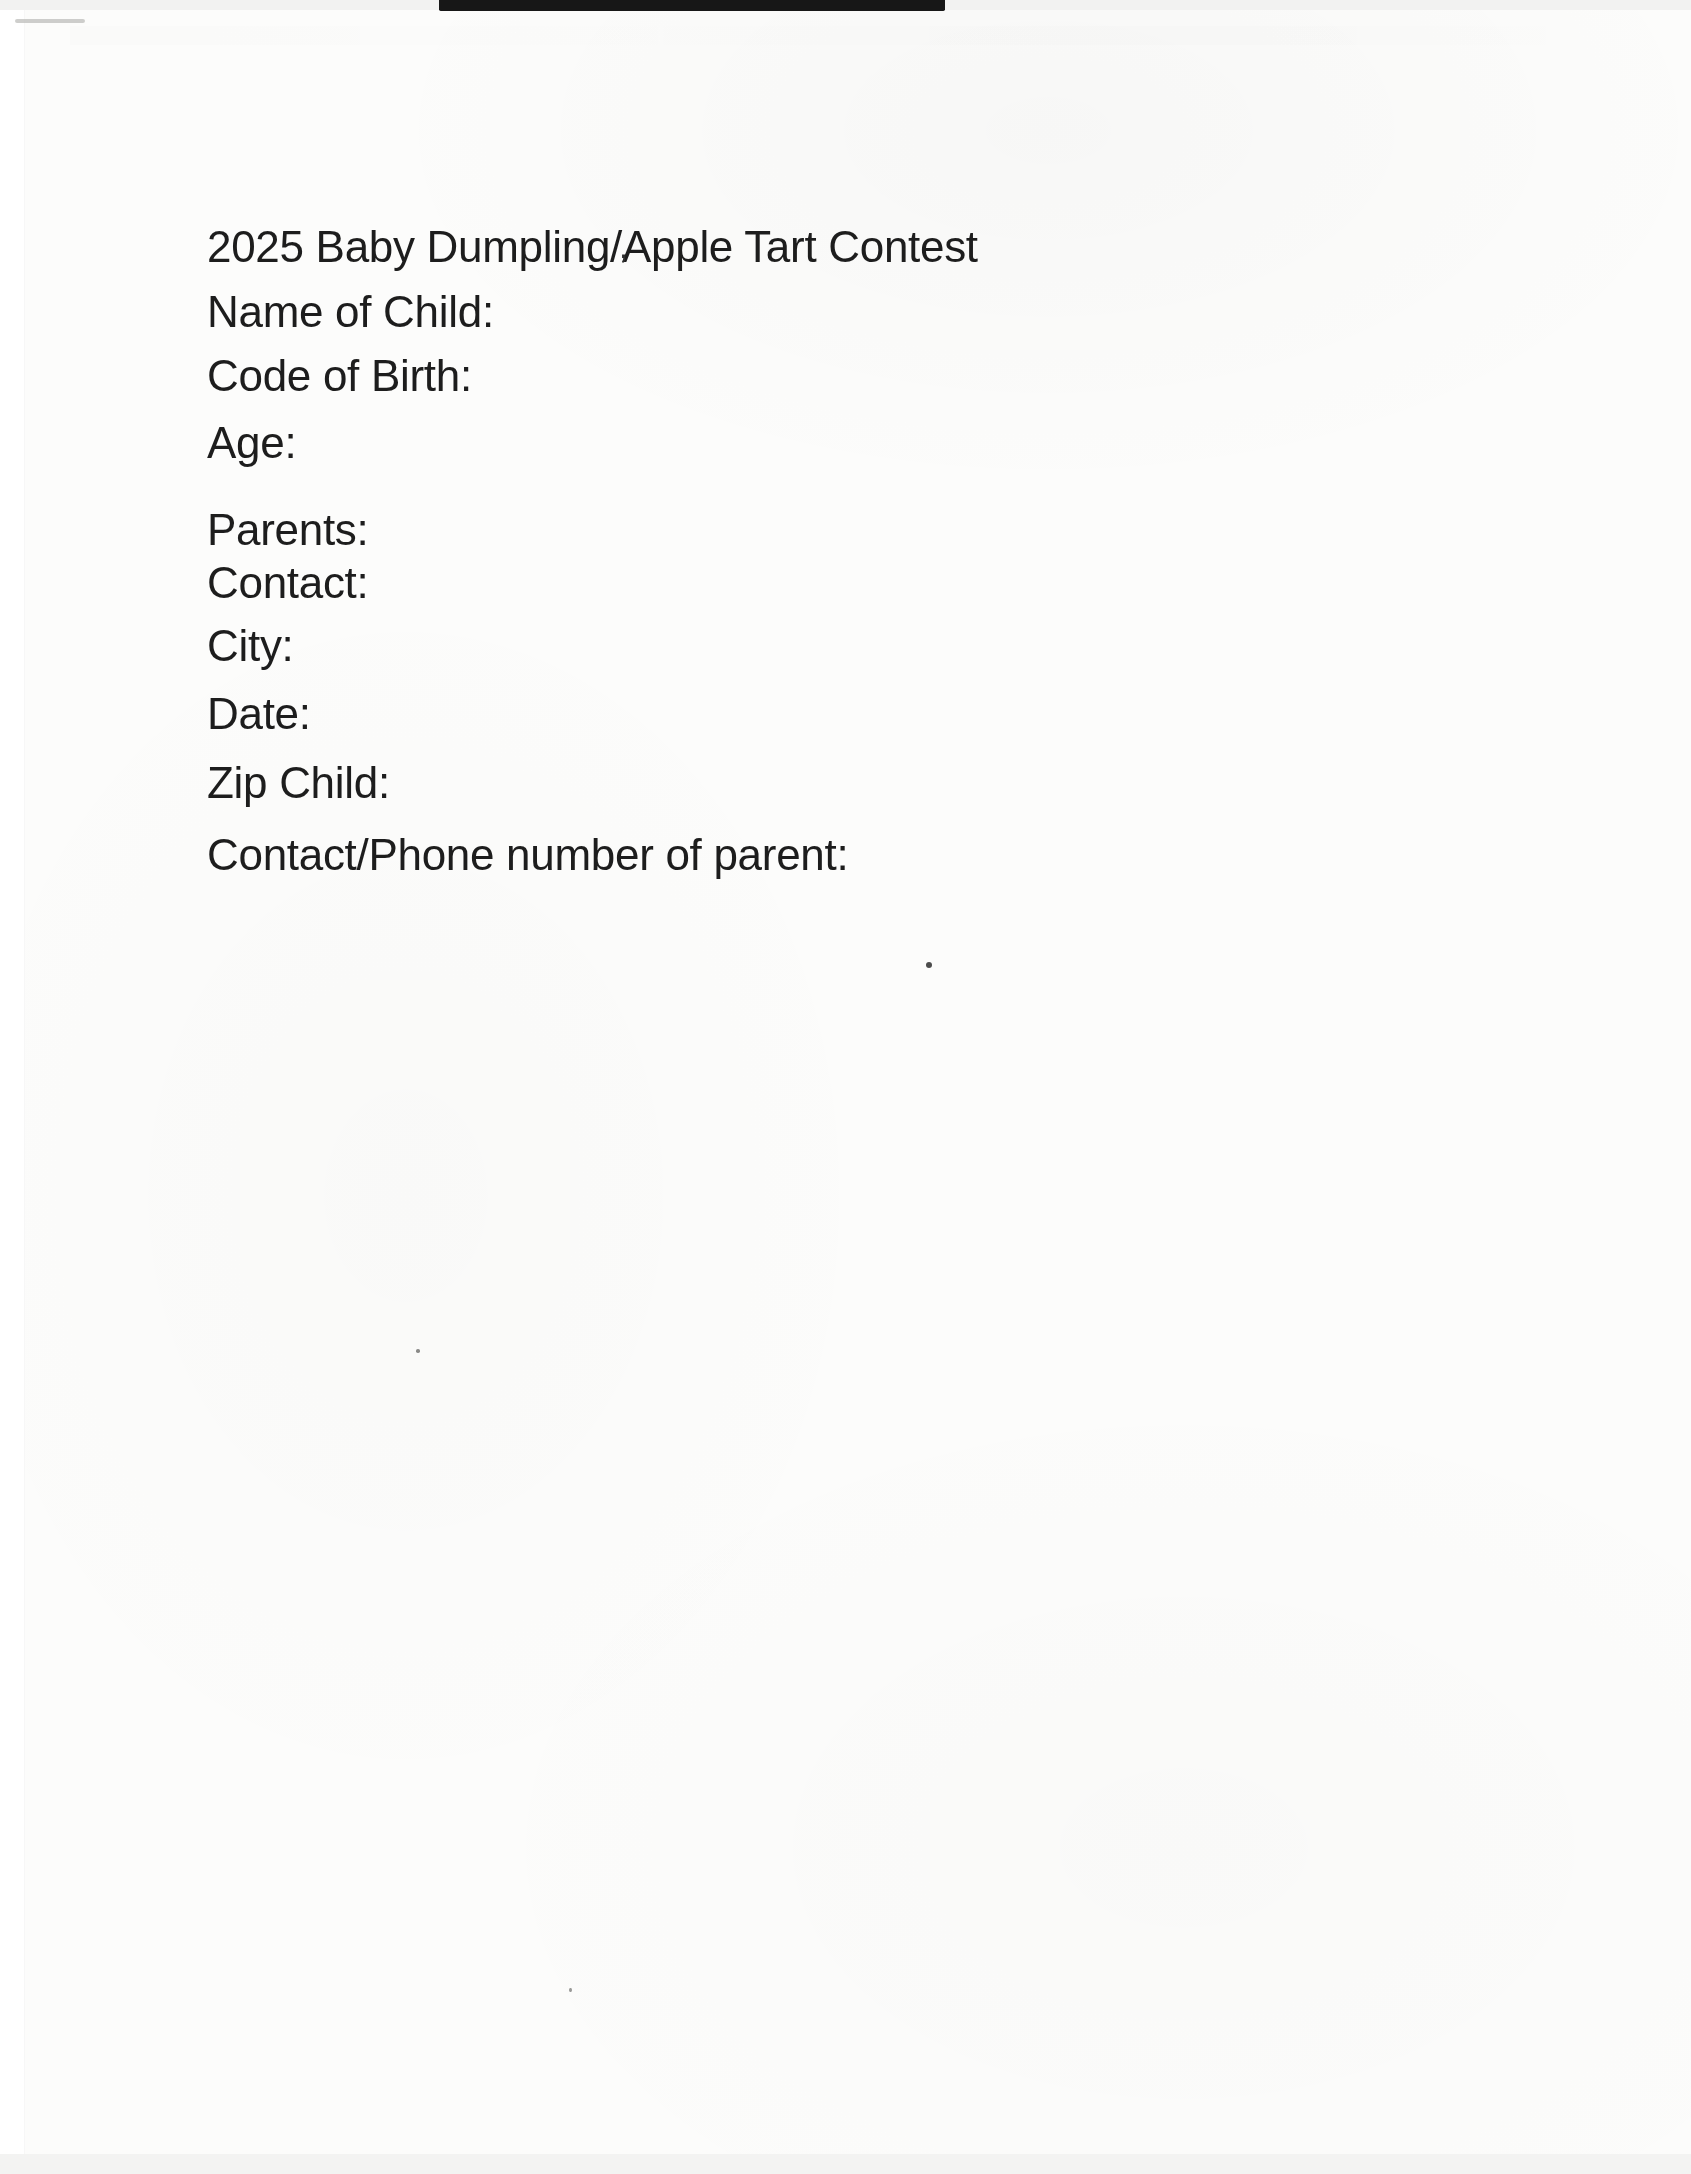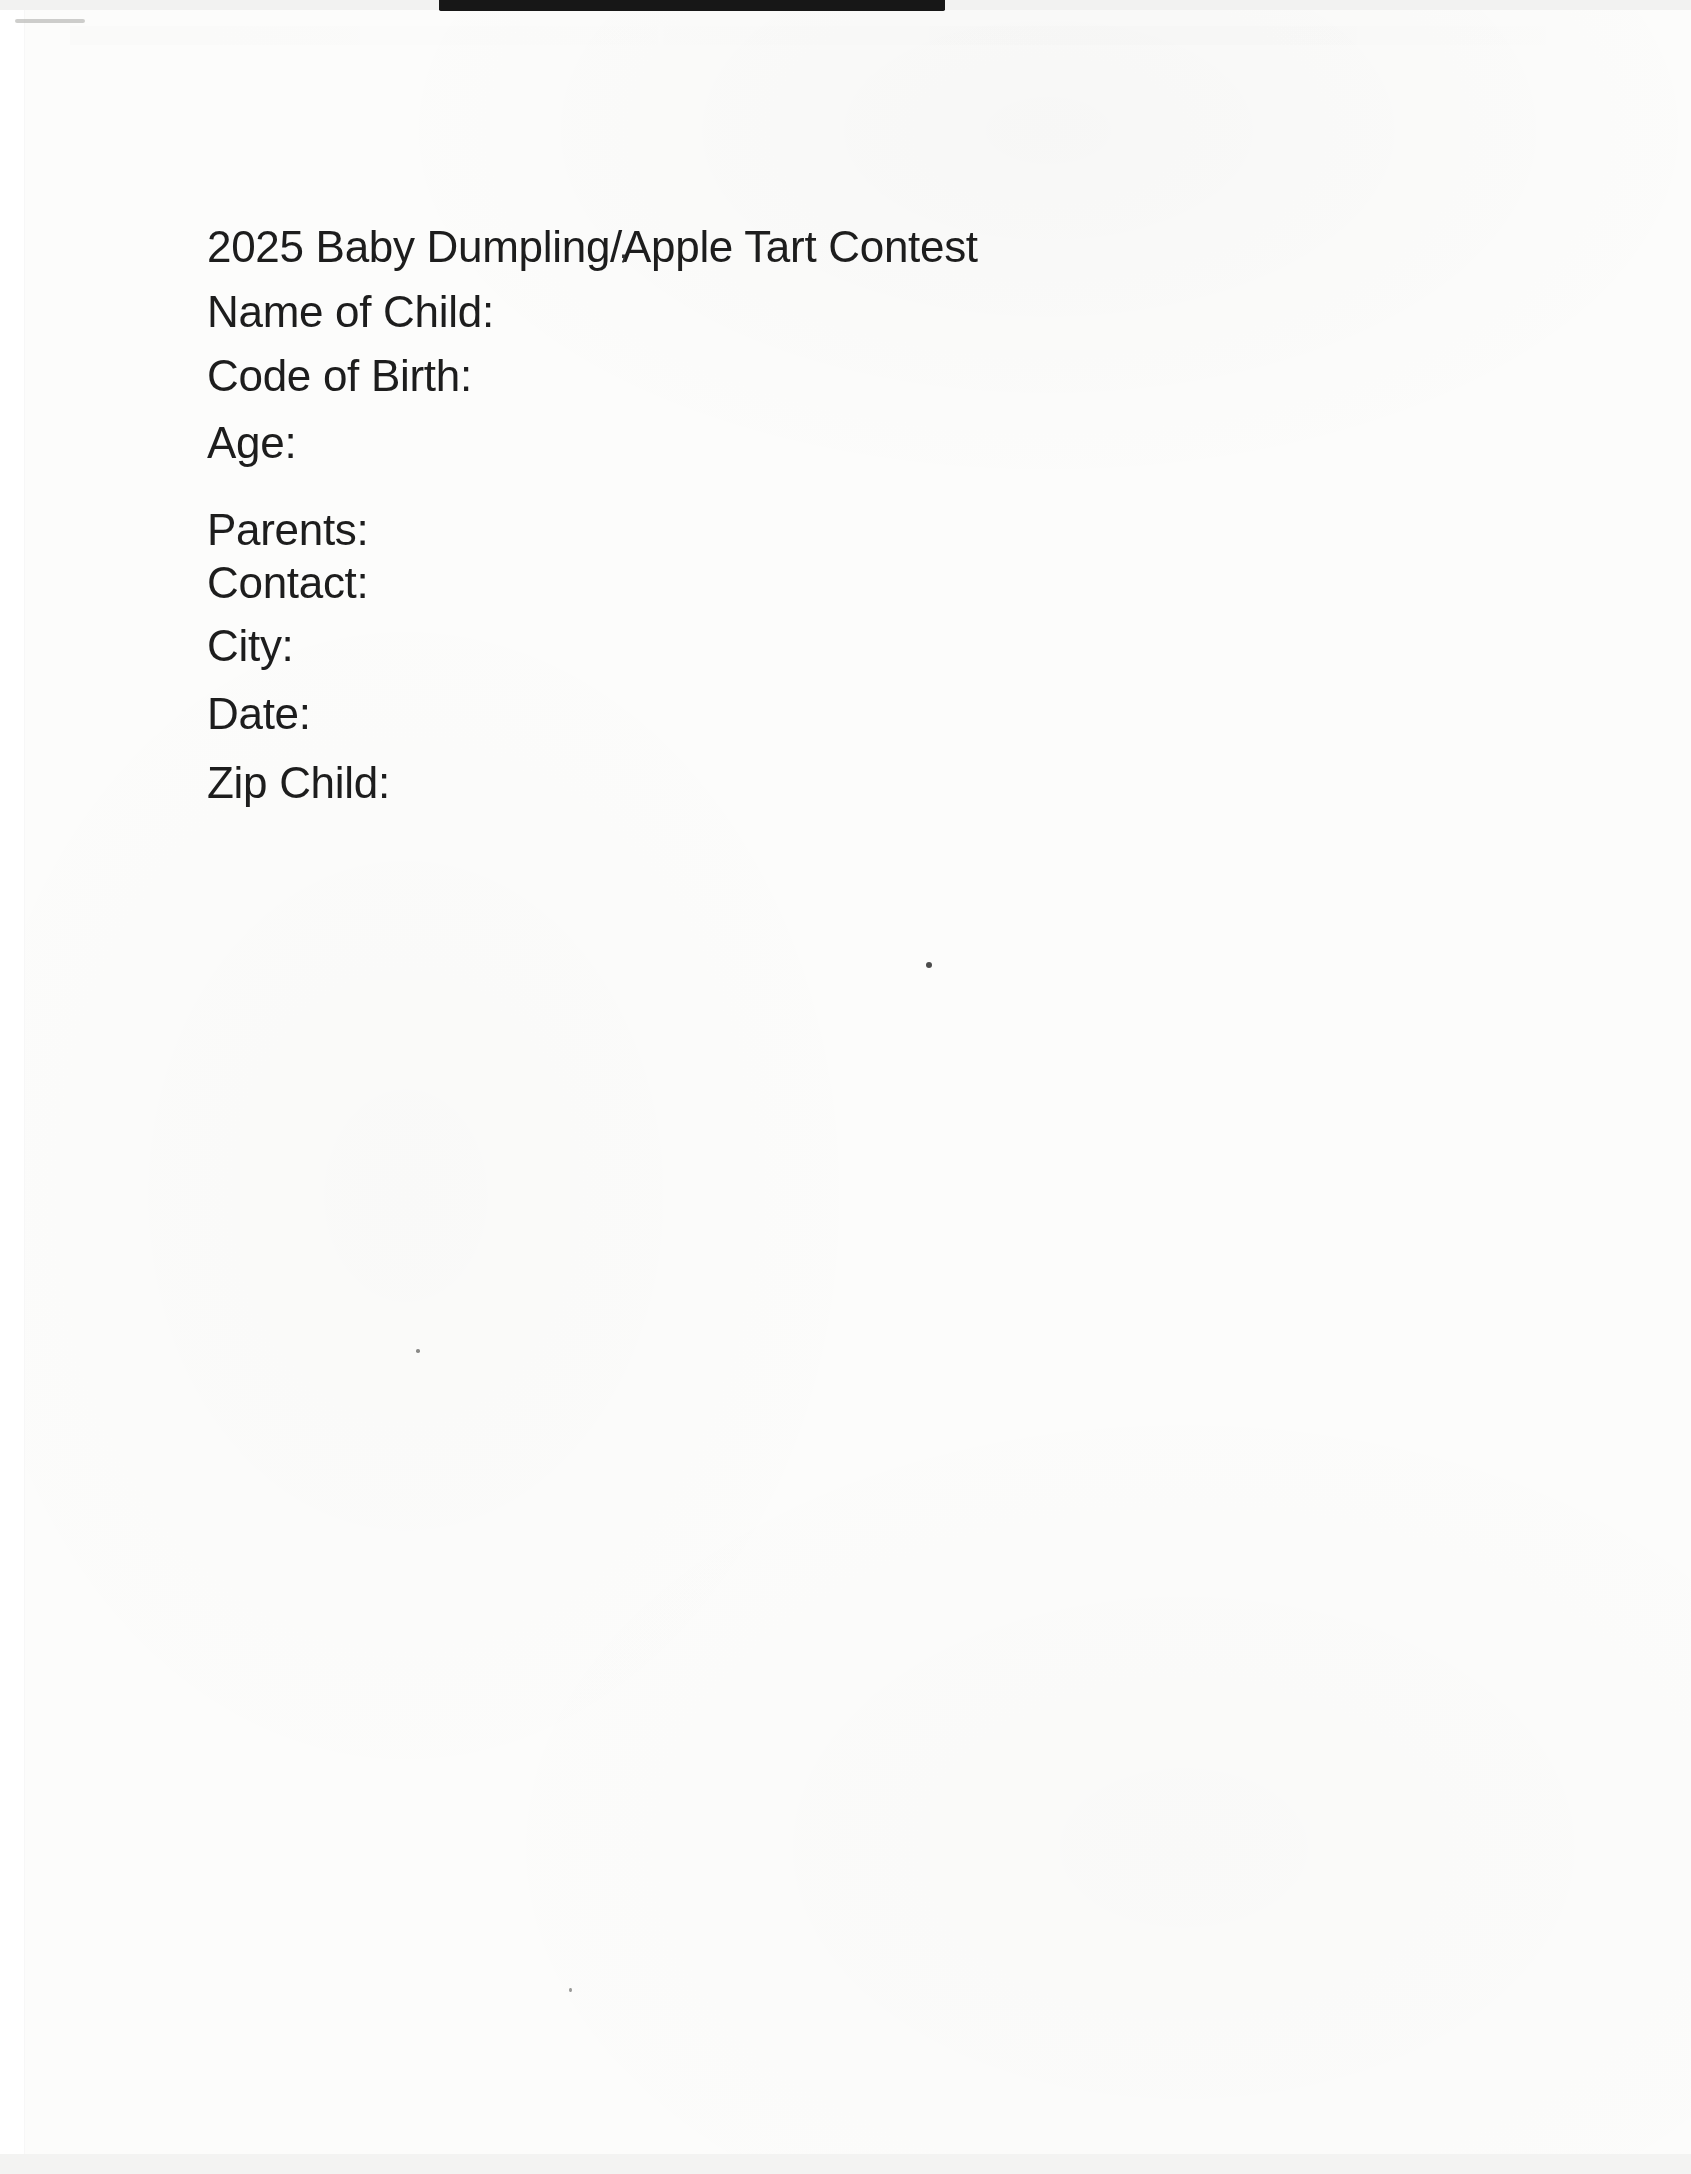--- a/index.html
+++ b/index.html
@@ -119,16 +119,17 @@
   <div class="doc-line" style="top:509px">Parents:</div>
 
   <div class="doc-line" style="top:562px">Contact:</div>
 
   <div class="doc-line" style="top:625px">City:</div>
 
   <div class="doc-line" style="top:693px">Date:</div>
 
   <div class="doc-line" style="top:762px">Zip Child:</div>
 
+  <div class="doc-line" style="top:834px">Contact/Phone number of parent:</div>
 
 
 </div>
 
 
 </body></html>

